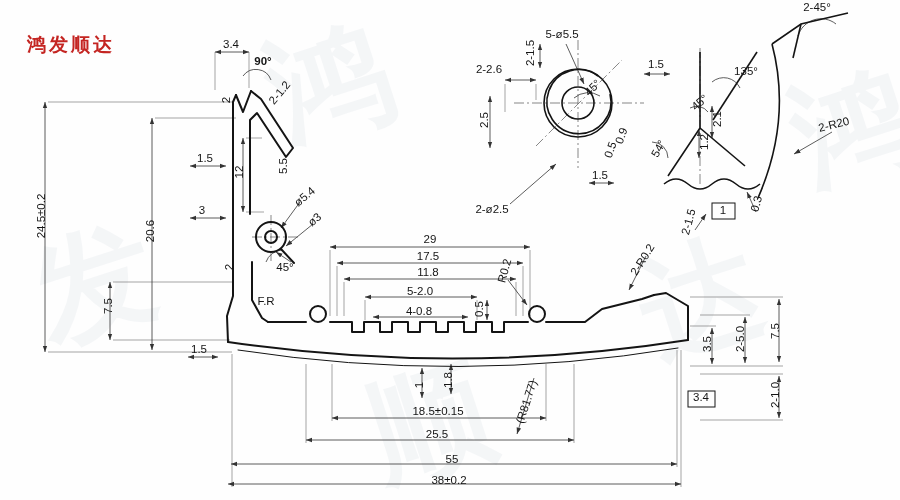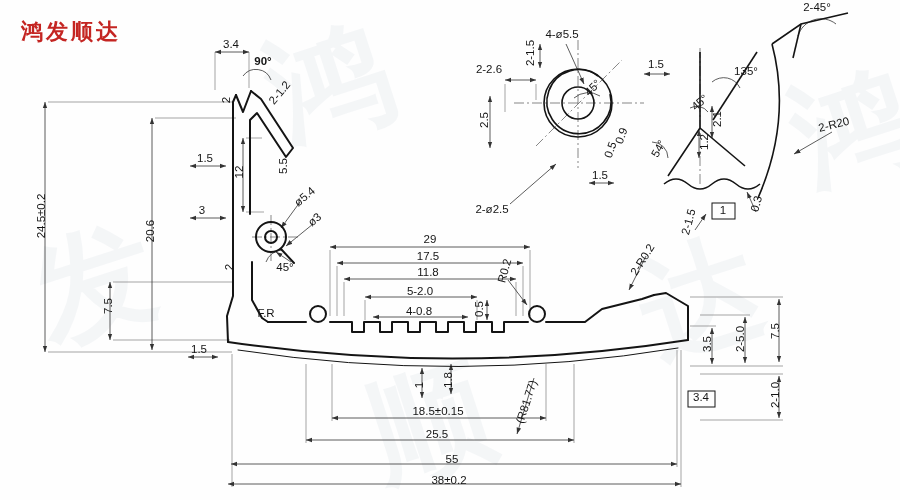--- a/index.html
+++ b/index.html
@@ -19,21 +19,21 @@
     position:absolute;font-size:11.5px;color:#151515;white-space:nowrap;
     transform-origin:center;line-height:1;
   }
   .logo{position:absolute;left:16px;top:12px;z-index:3;width:110px;text-align:center;}
   .logo-oval{
     width:72px;height:44px;margin:0 auto;border:5px solid #d2201c;border-radius:50%;
     display:flex;align-items:center;justify-content:center;background:#fff;
   }
   .logo-hf{font-weight:bold;font-style:italic;font-size:24px;color:#d2201c;letter-spacing:1px;}
   .logo-name{
-    margin-top:5px;font-size:22px;font-weight:bold;color:#c42522;letter-spacing:3px;
+    margin-top:20px;font-size:19px;font-weight:bold;color:#c42522;letter-spacing:3px;
     font-family:"DejaVu Sans",sans-serif;white-space:nowrap;
   }
 </style>
 </head>
 <body>
 
 <div id="canvas">
 
   <div id="wm-layer">
       <span class="wm" style="left: 330px; top: 85px;">鸿</span>
@@ -195,34 +195,34 @@
       <span class="dim" style="left: 240px; top: 172px; transform: translate(-50%, -50%) rotate(-90deg);">12</span>
       <span class="dim" style="left: 284px; top: 166px; transform: translate(-50%, -50%) rotate(-90deg);">5.5</span>
       <span class="dim" style="left: 305px; top: 197px; transform: translate(-50%, -50%) rotate(-40deg);">ø5.4</span>
       <span class="dim" style="left: 315px; top: 220px; transform: translate(-50%, -50%) rotate(-40deg);">ø3</span>
       <span class="dim" style="left: 202px; top: 211px; transform: translate(-50%, -50%) rotate(0deg);">3</span>
       <span class="dim" style="left: 151px; top: 231px; transform: translate(-50%, -50%) rotate(-90deg);">20.6</span>
       <span class="dim" style="left: 42px; top: 216px; transform: translate(-50%, -50%) rotate(-90deg);">24.5±0.2</span>
       <span class="dim" style="left: 230px; top: 267px; transform: translate(-50%, -50%) rotate(-90deg);">2</span>
       <span class="dim" style="left: 285px; top: 268px; transform: translate(-50%, -50%) rotate(0deg);">45°</span>
       <span class="dim" style="left: 109px; top: 306px; transform: translate(-50%, -50%) rotate(-90deg);">7.5</span>
-      <span class="dim" style="left: 266px; top: 302px; transform: translate(-50%, -50%) rotate(0deg); margin-top: 12px;">F.R</span>
+      <span class="dim" style="left: 266px; top: 302px; transform: translate(-50%, -50%) rotate(0deg);">F.R</span>
       <span class="dim" style="left: 199px; top: 350px; transform: translate(-50%, -50%) rotate(0deg);">1.5</span>
       <span class="dim" style="left: 430px; top: 240px; transform: translate(-50%, -50%) rotate(0deg);">29</span>
       <span class="dim" style="left: 428px; top: 257px; transform: translate(-50%, -50%) rotate(0deg);">17.5</span>
       <span class="dim" style="left: 428px; top: 273px; transform: translate(-50%, -50%) rotate(0deg);">11.8</span>
       <span class="dim" style="left: 420px; top: 292px; transform: translate(-50%, -50%) rotate(0deg);">5-2.0</span>
       <span class="dim" style="left: 419px; top: 312px; transform: translate(-50%, -50%) rotate(0deg);">4-0.8</span>
       <span class="dim" style="left: 480px; top: 309px; transform: translate(-50%, -50%) rotate(-90deg);">0.5</span>
       <span class="dim" style="left: 505px; top: 271px; transform: translate(-50%, -50%) rotate(-75deg);">R0.2</span>
       <span class="dim" style="left: 643px; top: 260px; transform: translate(-50%, -50%) rotate(-58deg);">2-R0.2</span>
       <span class="dim" style="left: 689px; top: 222px; transform: translate(-50%, -50%) rotate(-75deg);">2-1.5</span>
       <span class="dim" style="left: 723px; top: 211px; transform: translate(-50%, -50%) rotate(0deg);">1</span>
       <span class="dim" style="left: 757px; top: 204px; transform: translate(-50%, -50%) rotate(-75deg);">0.3</span>
-      <span class="dim" style="left: 562px; top: 35px; transform: translate(-50%, -50%) rotate(0deg);">4-ø5.5</span>
+      <span class="dim" style="left: 562px; top: 35px; transform: translate(-50%, -50%) rotate(0deg);">5-ø5.5</span>
       <span class="dim" style="left: 531px; top: 53px; transform: translate(-50%, -50%) rotate(-90deg);">2-1.5</span>
       <span class="dim" style="left: 489px; top: 70px; transform: translate(-50%, -50%) rotate(0deg);">2-2.6</span>
       <span class="dim" style="left: 485px; top: 120px; transform: translate(-50%, -50%) rotate(-90deg);">2.5</span>
       <span class="dim" style="left: 593px; top: 88px; transform: translate(-50%, -50%) rotate(-45deg);">45°</span>
       <span class="dim" style="left: 656px; top: 65px; transform: translate(-50%, -50%) rotate(0deg);">1.5</span>
       <span class="dim" style="left: 746px; top: 72px; transform: translate(-50%, -50%) rotate(0deg);">135°</span>
       <span class="dim" style="left: 700px; top: 103px; transform: translate(-50%, -50%) rotate(-40deg);">45°</span>
       <span class="dim" style="left: 659px; top: 149px; transform: translate(-50%, -50%) rotate(-60deg);">54°</span>
       <span class="dim" style="left: 718px; top: 119px; transform: translate(-50%, -50%) rotate(-90deg);">2.1</span>
       <span class="dim" style="left: 705px; top: 142px; transform: translate(-50%, -50%) rotate(-90deg);">1.2</span>

